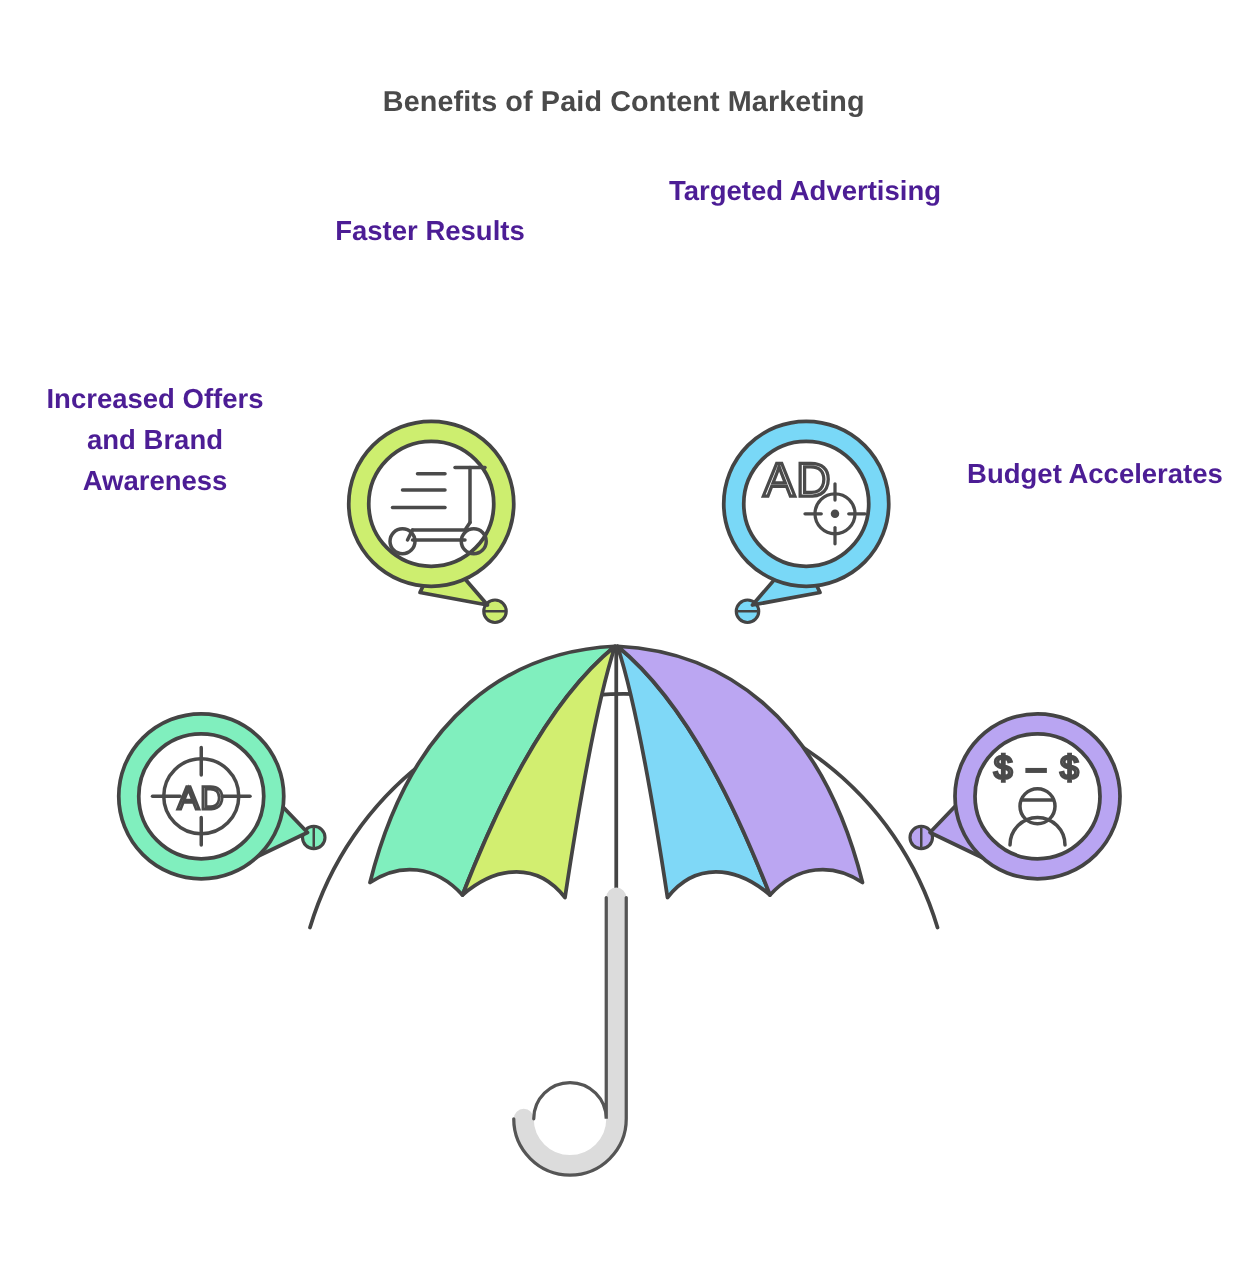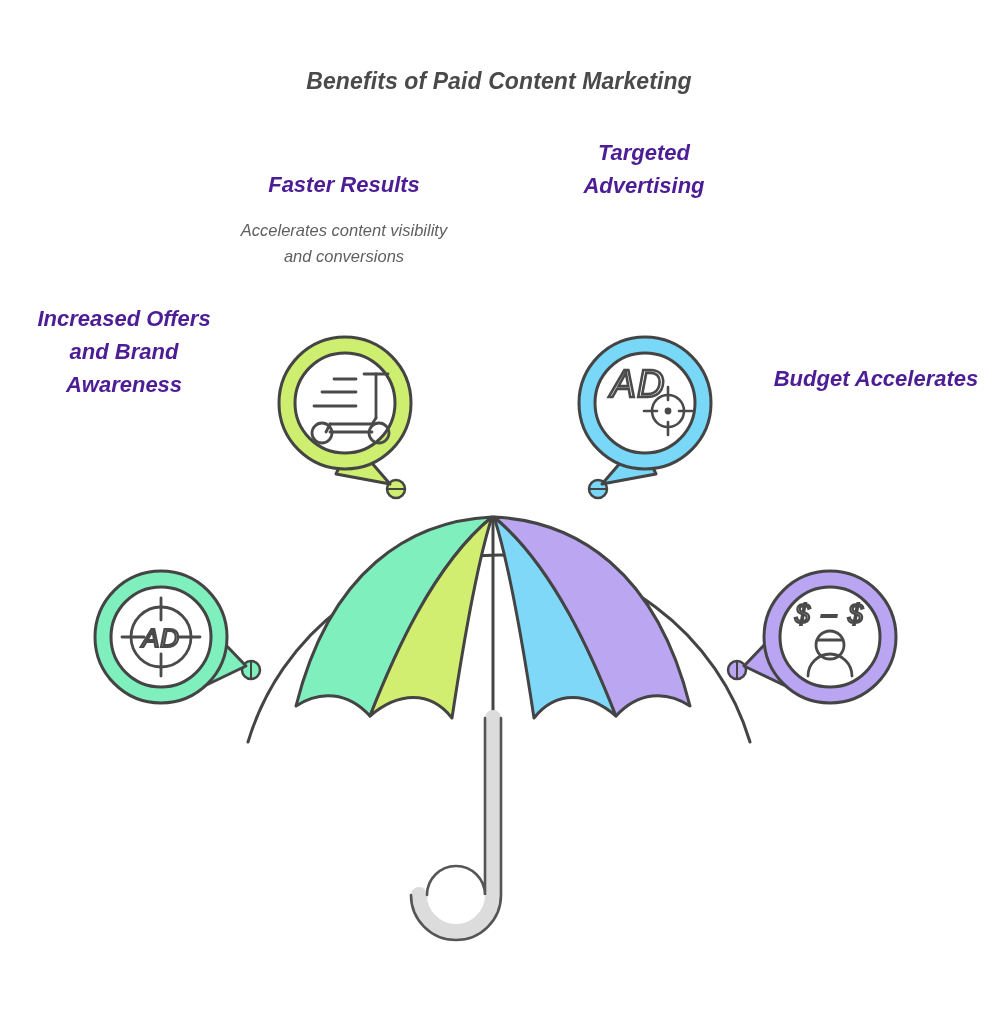--- a/index.html
+++ b/index.html
@@ -14,21 +14,20 @@
     overflow: hidden;
     font-family: "Liberation Sans", sans-serif;
     color: #4a4a4a;
   }
 
   #infographic {
     position: absolute;
     inset: 0;
     width: 998px;
     height: 1024px;
-    font-style: italic;
   }
 
   .title {
     position: absolute;
     left: 0;
     top: 68px;
     width: 998px;
     text-align: center;
     font-size: 23px;
     font-weight: bold;
@@ -76,21 +75,20 @@
 <div id="infographic">
 
   <div class="title">Benefits of Paid Content Marketing</div>
 
   <div class="block" id="block-increased-reach">
     <div class="block-title">Increased Offers and Brand Awareness</div>
   </div>
 
   <div class="block" id="block-faster-results">
     <div class="block-title">Faster Results</div>
-    <div class="block-desc">Accelerates content visibility and conversions</div>
   </div>
 
   <div class="block" id="block-targeted-ads">
     <div class="block-title">Targeted Advertising</div>
   </div>
 
   <div class="block" id="block-budget-flex">
     <div class="block-title">Budget Accelerates</div>
   </div>
 

